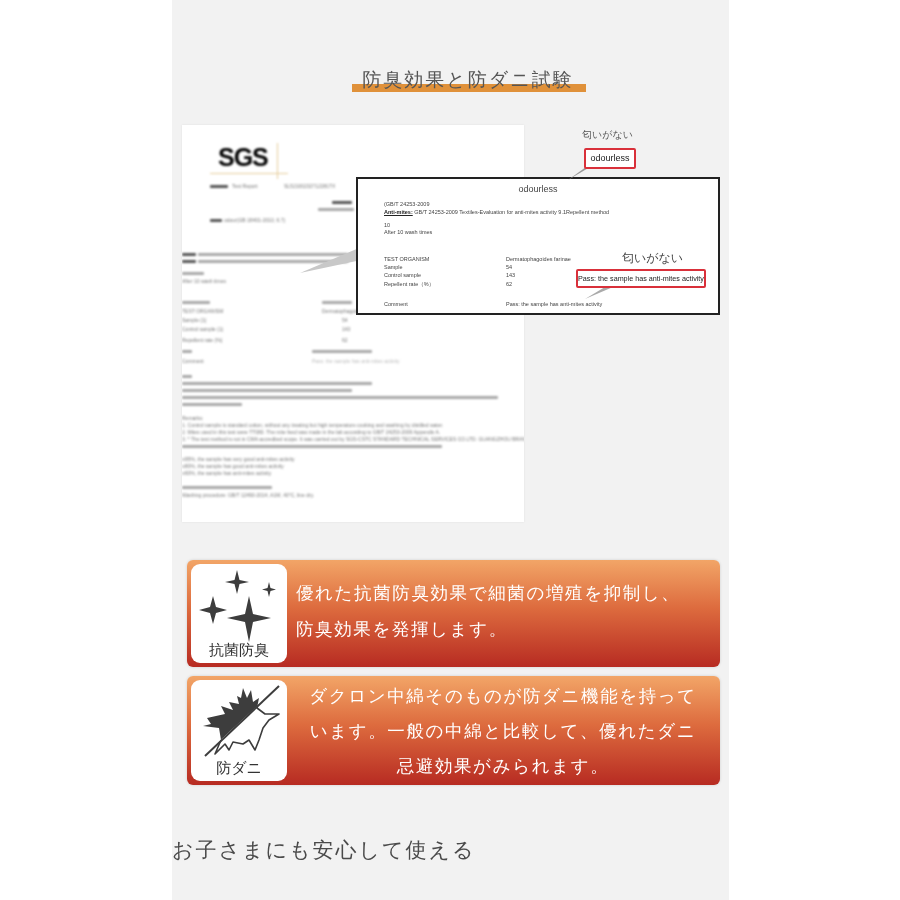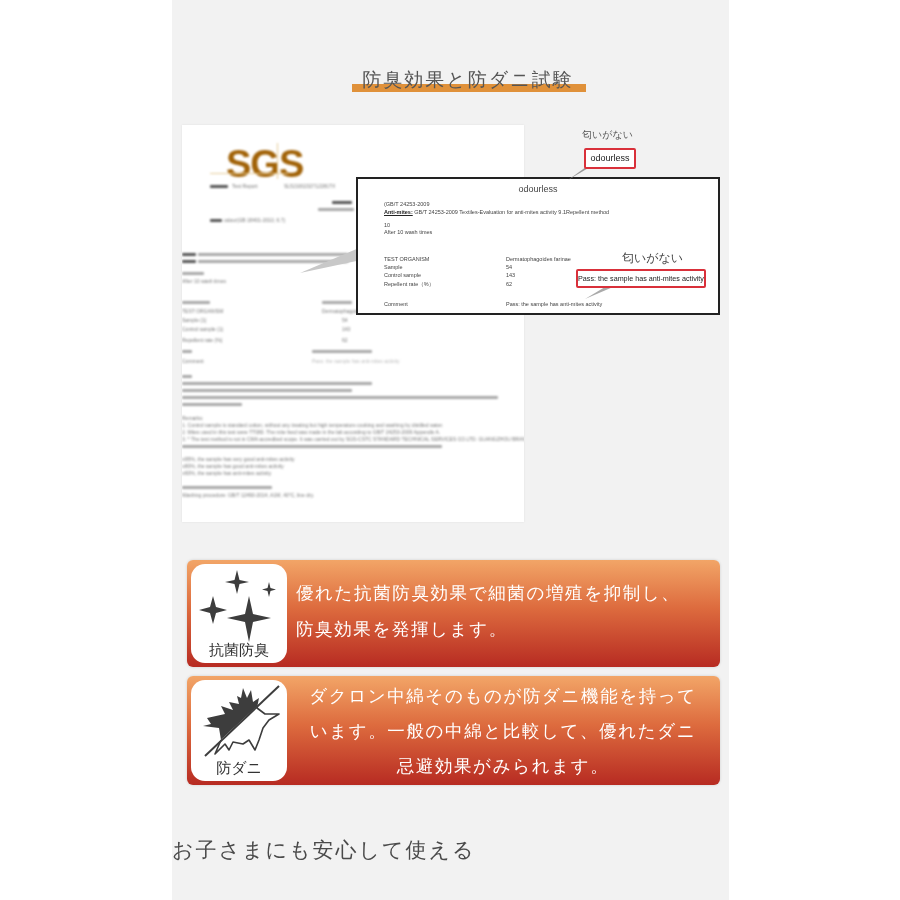--- a/index.html
+++ b/index.html
@@ -7,21 +7,21 @@
   body { font-family: "DejaVu Sans", "Liberation Sans", sans-serif; position: relative; }
   .panel { position: absolute; left: 172px; top: 0; width: 557px; height: 900px; background: #f2f2f2; }
 
   .section-title { position: absolute; left: 350px; top: 64px; width: 236px; height: 32px; text-align: center; }
   .section-title .bar { position: absolute; left: 2px; right: 0; top: 20px; height: 8px; background: #e0913a; }
   .section-title .txt { position: relative; font-size: 19px; color: #555; letter-spacing: 2px; line-height: 30px; }
 
   
   .report { position: absolute; left: 182px; top: 125px; width: 342px; height: 397px; background: #fff; box-shadow: 0 0 2px rgba(0,0,0,0.08); overflow: hidden; }
   .report .blur { filter: blur(0.9px); }
-  .sgs { position: absolute; left: 44px; top: 18px; font-family: "Liberation Sans", sans-serif; font-weight: bold; font-size: 38px; color: #a16207; letter-spacing: -1px; }
+  .sgs { position: absolute; left: 36px; top: 18px; font-family: "Liberation Sans", sans-serif; font-weight: bold; font-size: 25px; color: #000000; letter-spacing: -1px; }
   .sgs-line { position: absolute; left: 28px; top: 48px; width: 78px; height: 1px; background: #e6cc99; }
   .sgs-vline { position: absolute; left: 95px; top: 18px; width: 1px; height: 36px; background: #e6cc99; }
   .rline { position: absolute; height: 3px; background: #a8a8a8; border-radius: 1px; }
   .rline.dark { background: #555; }
   .rtxt { position: absolute; font-size: 5px; color: #777; white-space: nowrap; font-family: "Liberation Sans", sans-serif; }
 
   
   .excerpt { position: absolute; left: 356px; top: 177px; width: 364px; height: 138px; background: #fff; border: 2px solid #222; }
   .excerpt .ttl { position: absolute; left: 0; right: 0; top: 5px; text-align: center; font-size: 9px; color: #444; font-family: "Liberation Sans", sans-serif; }
   .ex-t { position: absolute; font-size: 5.5px; color: #444; font-family: "Liberation Sans", sans-serif; white-space: nowrap; }
@@ -31,21 +31,21 @@
   .callout-odour { left: 584px; top: 148px; width: 52px; height: 21px; font-size: 9px; line-height: 17px; text-align: center; }
   .callout-pass { left: 576px; top: 269px; width: 130px; height: 19px; font-size: 7.2px; line-height: 15px; text-align: center; }
   .jp-label { position: absolute; font-size: 11px; color: #555; white-space: nowrap; }
   .jp-label-odour { left: 582px; top: 128px; font-size: 10px; }
   .jp-label-mite { left: 622px; top: 250px; font-size: 12px; color: #444; }
 
   
   .card { position: absolute; left: 187px; width: 533px; border-radius: 6px; background: linear-gradient(to bottom, #f2a567 0%, #dd6b3e 45%, #b72b22 100%); box-shadow: 0 0 3px rgba(0,0,0,0.15); }
   .card-1 { top: 560px; height: 107px; }
   .card-2 { top: 676px; height: 109px; }
-  .icon-box { position: absolute; left: 4px; top: 4px; bottom: 4px; width: 96px; background: #fff; border-radius: 14px; }
+  .icon-box { position: absolute; left: 4px; top: 4px; bottom: 4px; width: 96px; background: #fff; border-radius: 9px; }
   .icon-box .icon-label { position: absolute; left: 0; right: 0; bottom: 3px; text-align: center; font-size: 15px; color: #333; }
   .card-text { position: absolute; left: 109px; right: 10px; color: #fff; font-size: 17.5px; letter-spacing: 1.6px; line-height: 36px; }
   .card-1 .card-text { top: 15px; }
   .card-2 .card-text { top: 3px; line-height: 35px; text-align: center; }
 
   .footer-title { position: absolute; left: 172px; width: 557px; top: 824px; text-align: left; font-size: 21px; color: #4a4a4a; letter-spacing: 2px; margin-top: 12px; }
 </style>
 </head>
 <body>
 

